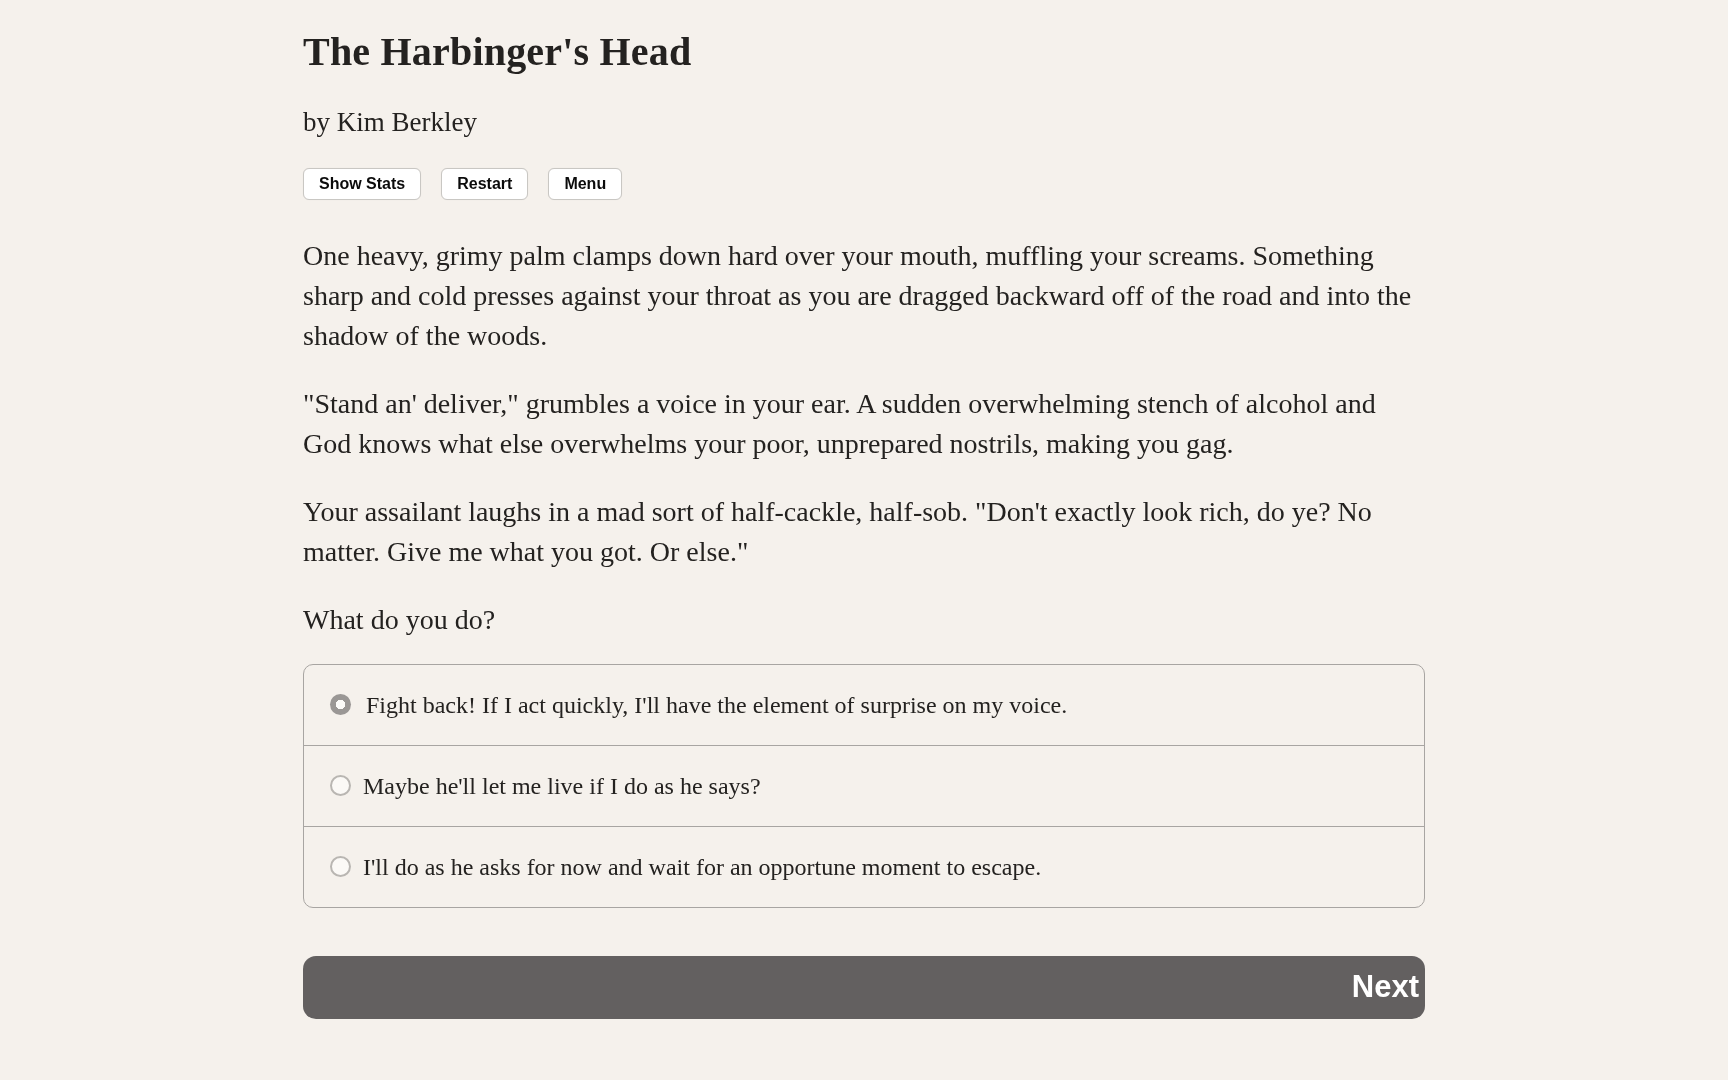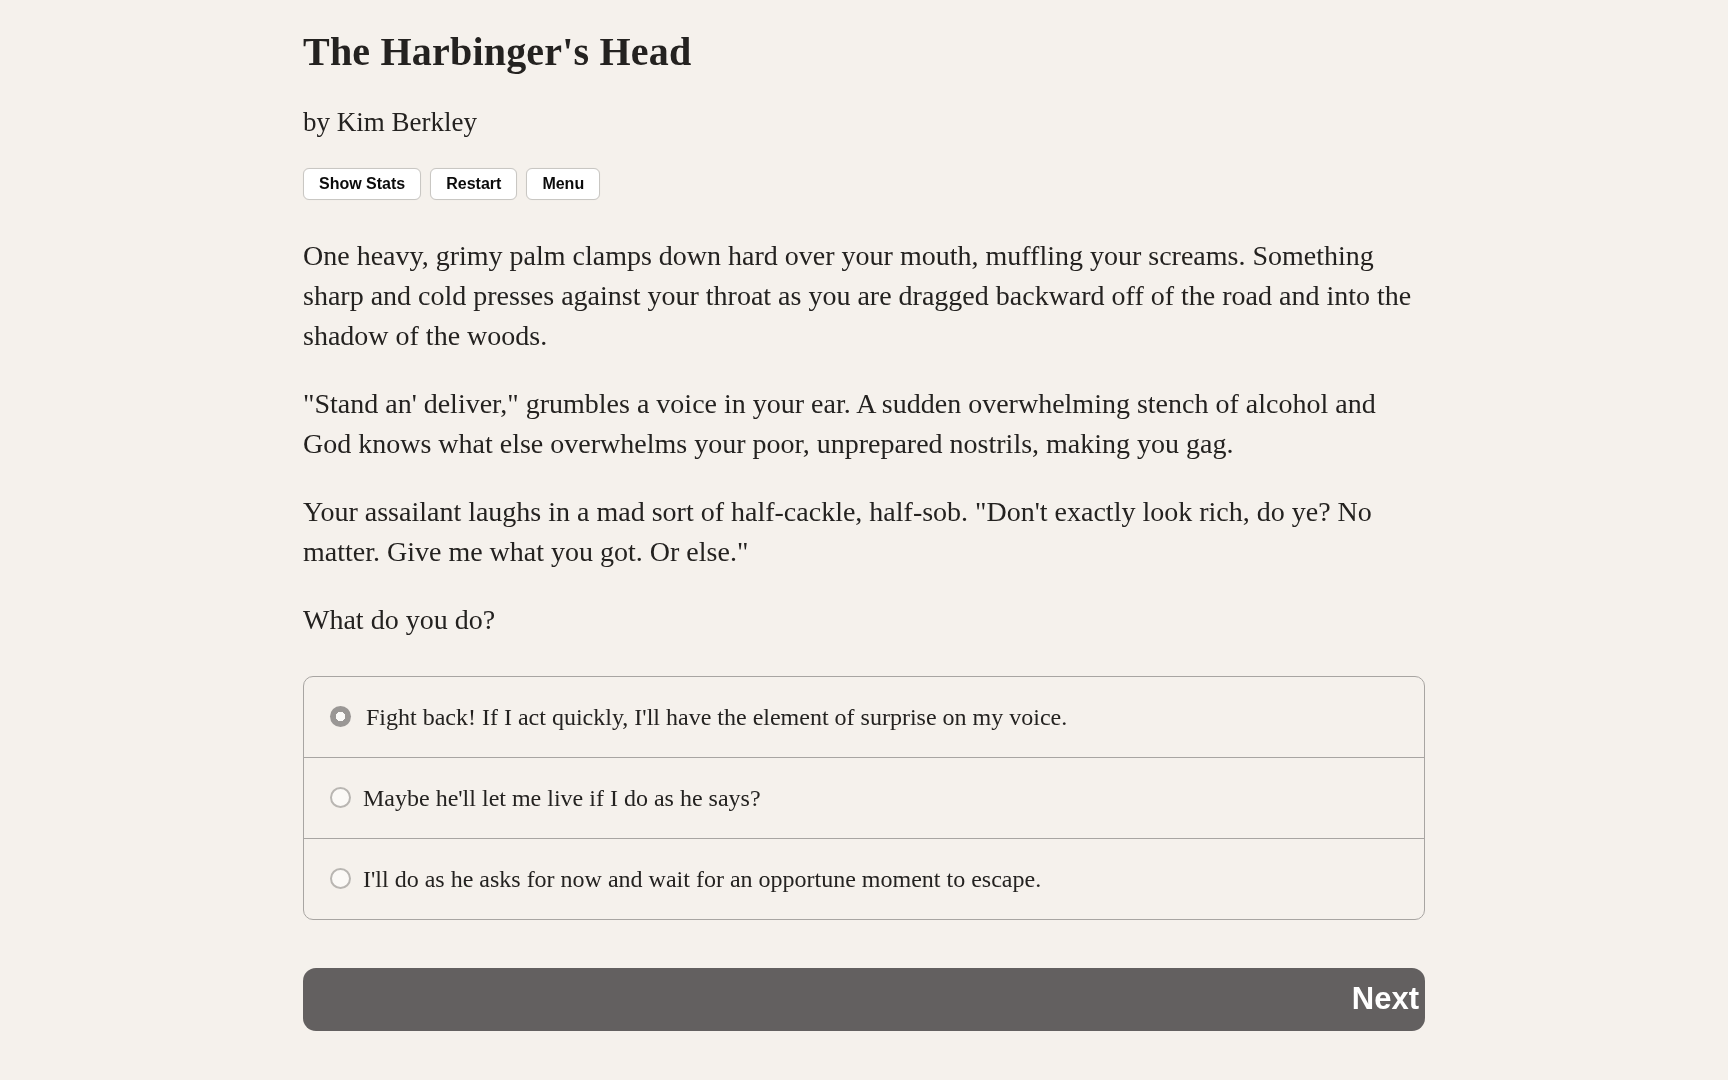--- a/index.html
+++ b/index.html
@@ -37,42 +37,42 @@
     letter-spacing: 0.2px;
   }
   .byline {
     font-size: 27px;
     font-weight: 400;
     margin: 32px 0 0 0;
   }
   .toolbar {
     margin-top: 30px;
     display: flex;
-    gap: 9px;
+    gap: 20px;
   }
   .tb-btn {
     font-family: "Liberation Sans", sans-serif;
     font-size: 16px;
     font-weight: 700;
     color: #0b0b0b;
     background: var(--toolbar_button_bg);
     border: 1px solid var(--toolbar_button_border);
     border-radius: 6px;
     padding: 6px 15px;
     line-height: 1.1;
     cursor: pointer;
     box-shadow: 0 0 1px rgba(0,0,0,0.08);
   }
   .story { margin-top: 36px; }
   .para {
     font-size: 28px;
     line-height: 40px;
     margin: 0 0 28px 0;
   }
-  .prompt { margin-bottom: 36px; }
+  .prompt { margin-bottom: 24px; }
   .choices {
     border: 1px solid var(--choice_border);
     border-radius: 10px;
     overflow: hidden;
   }
   .choice {
     display: flex;
     align-items: center;
     gap: 15px;
     padding: 24px 26px;

